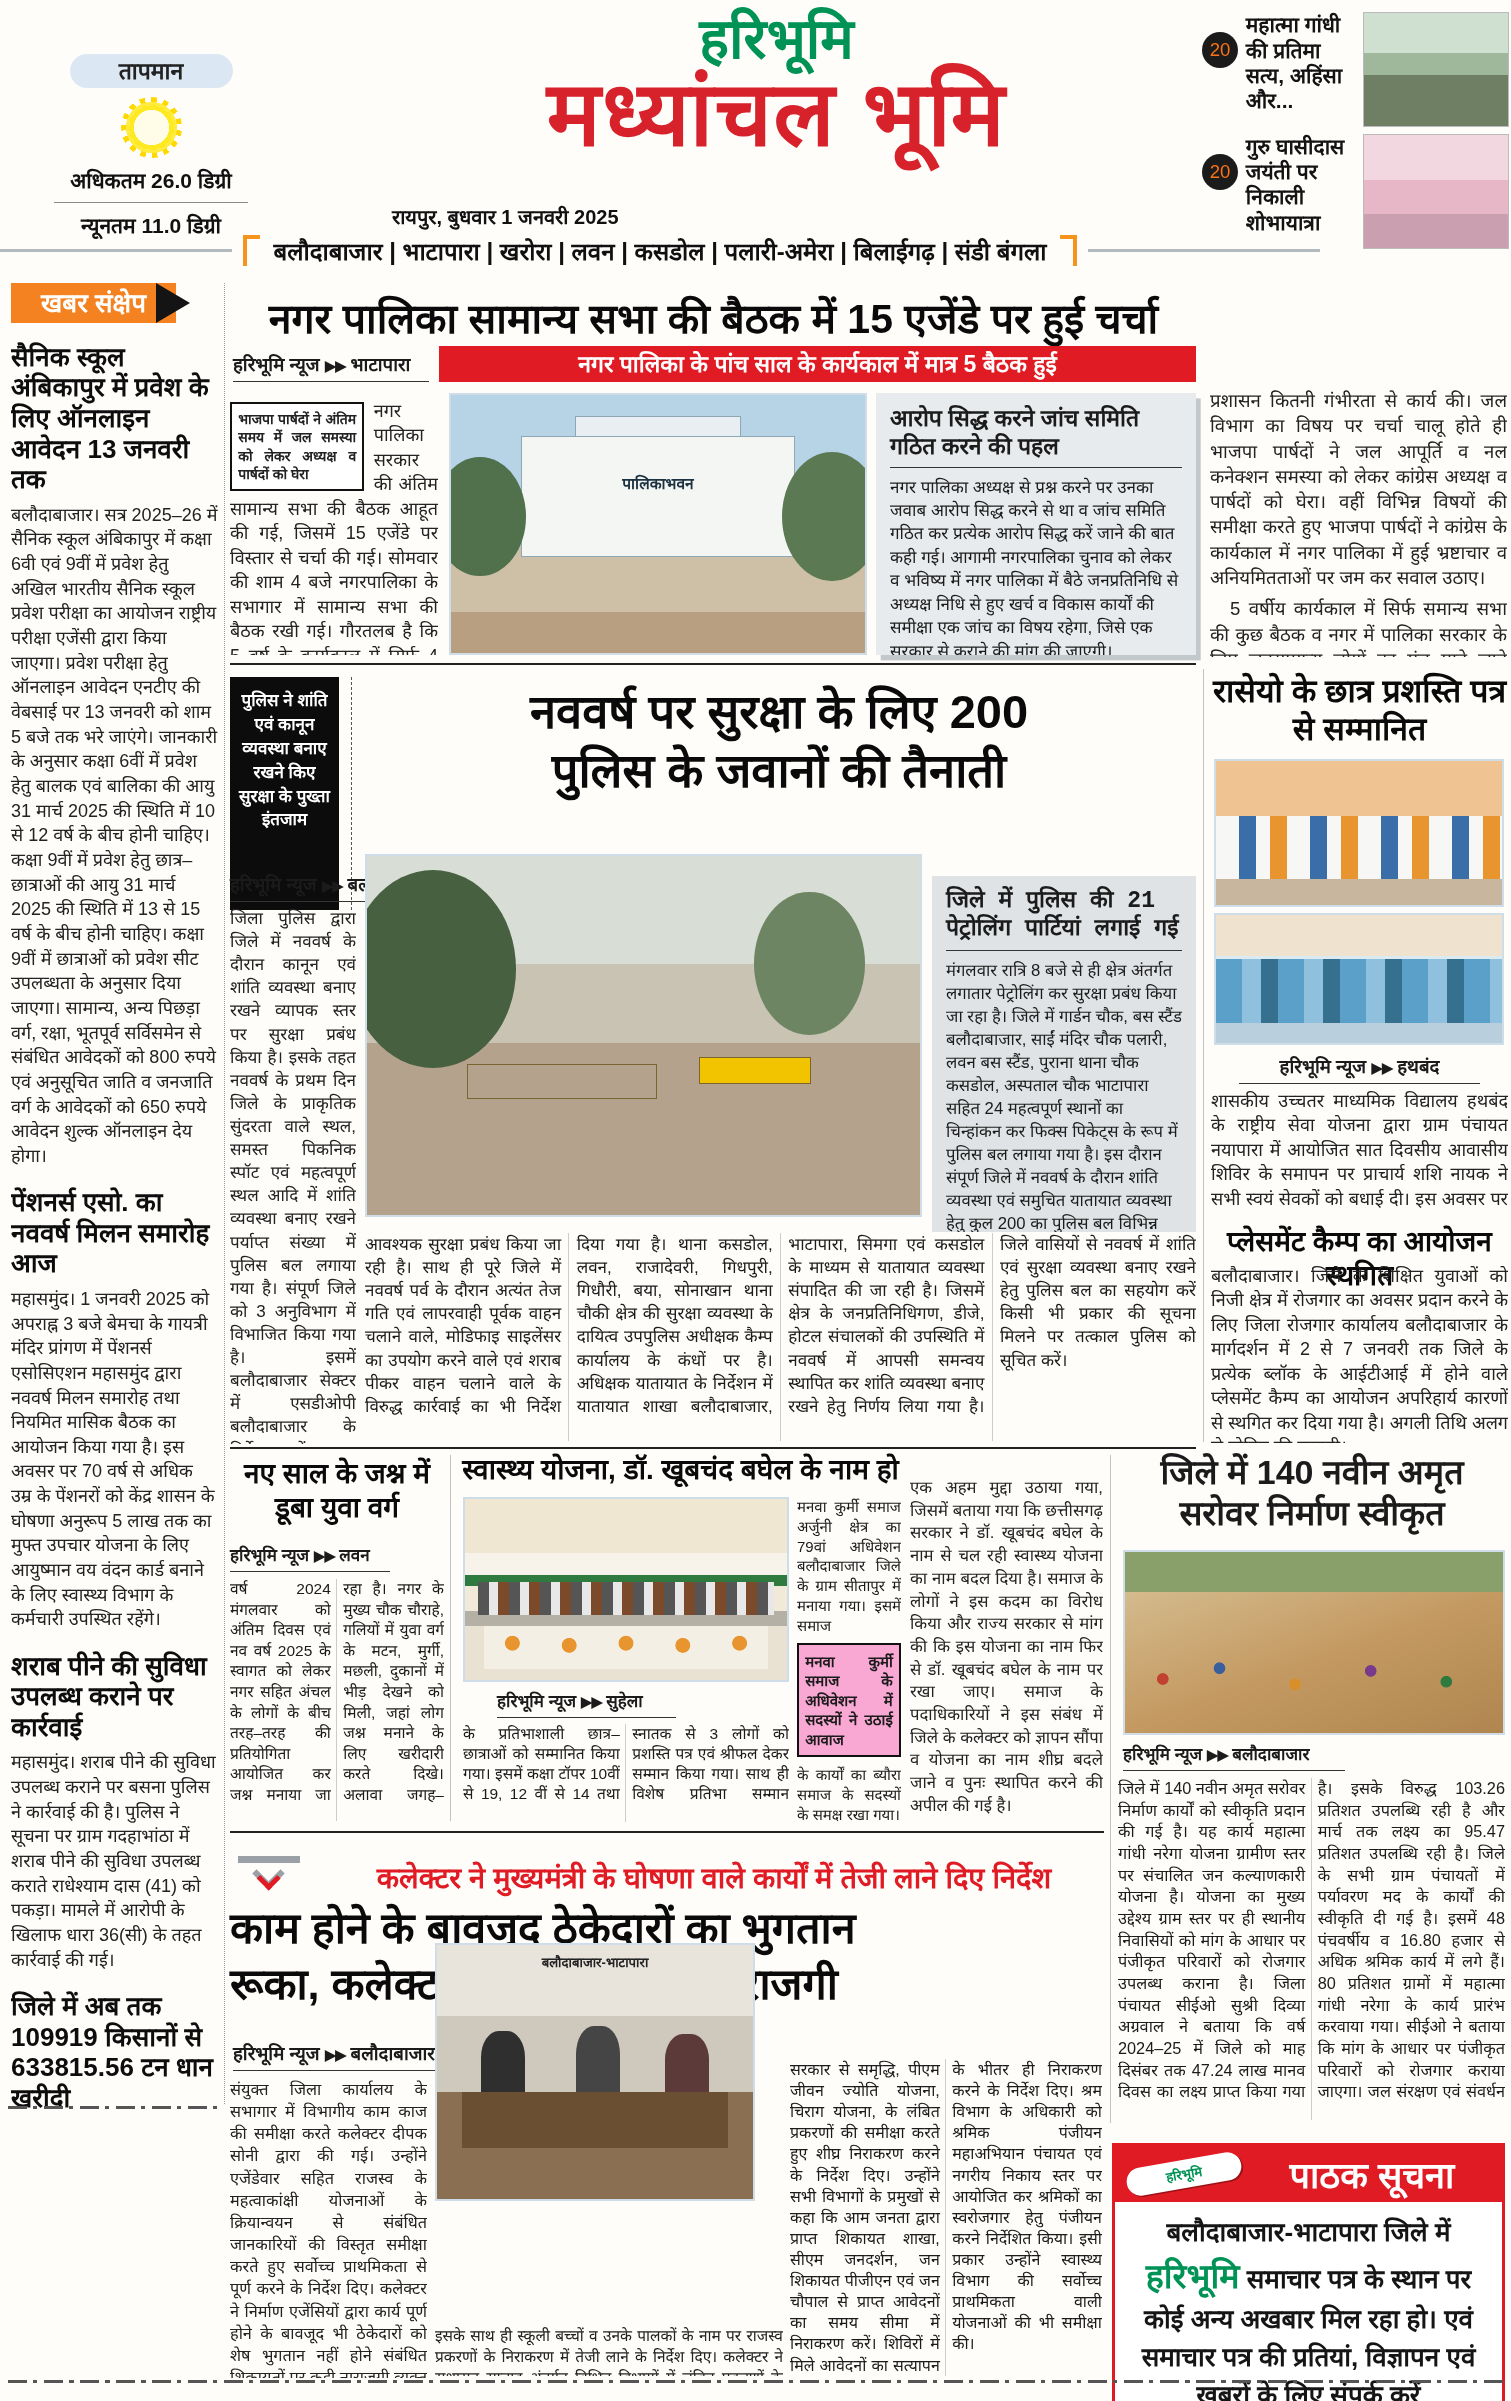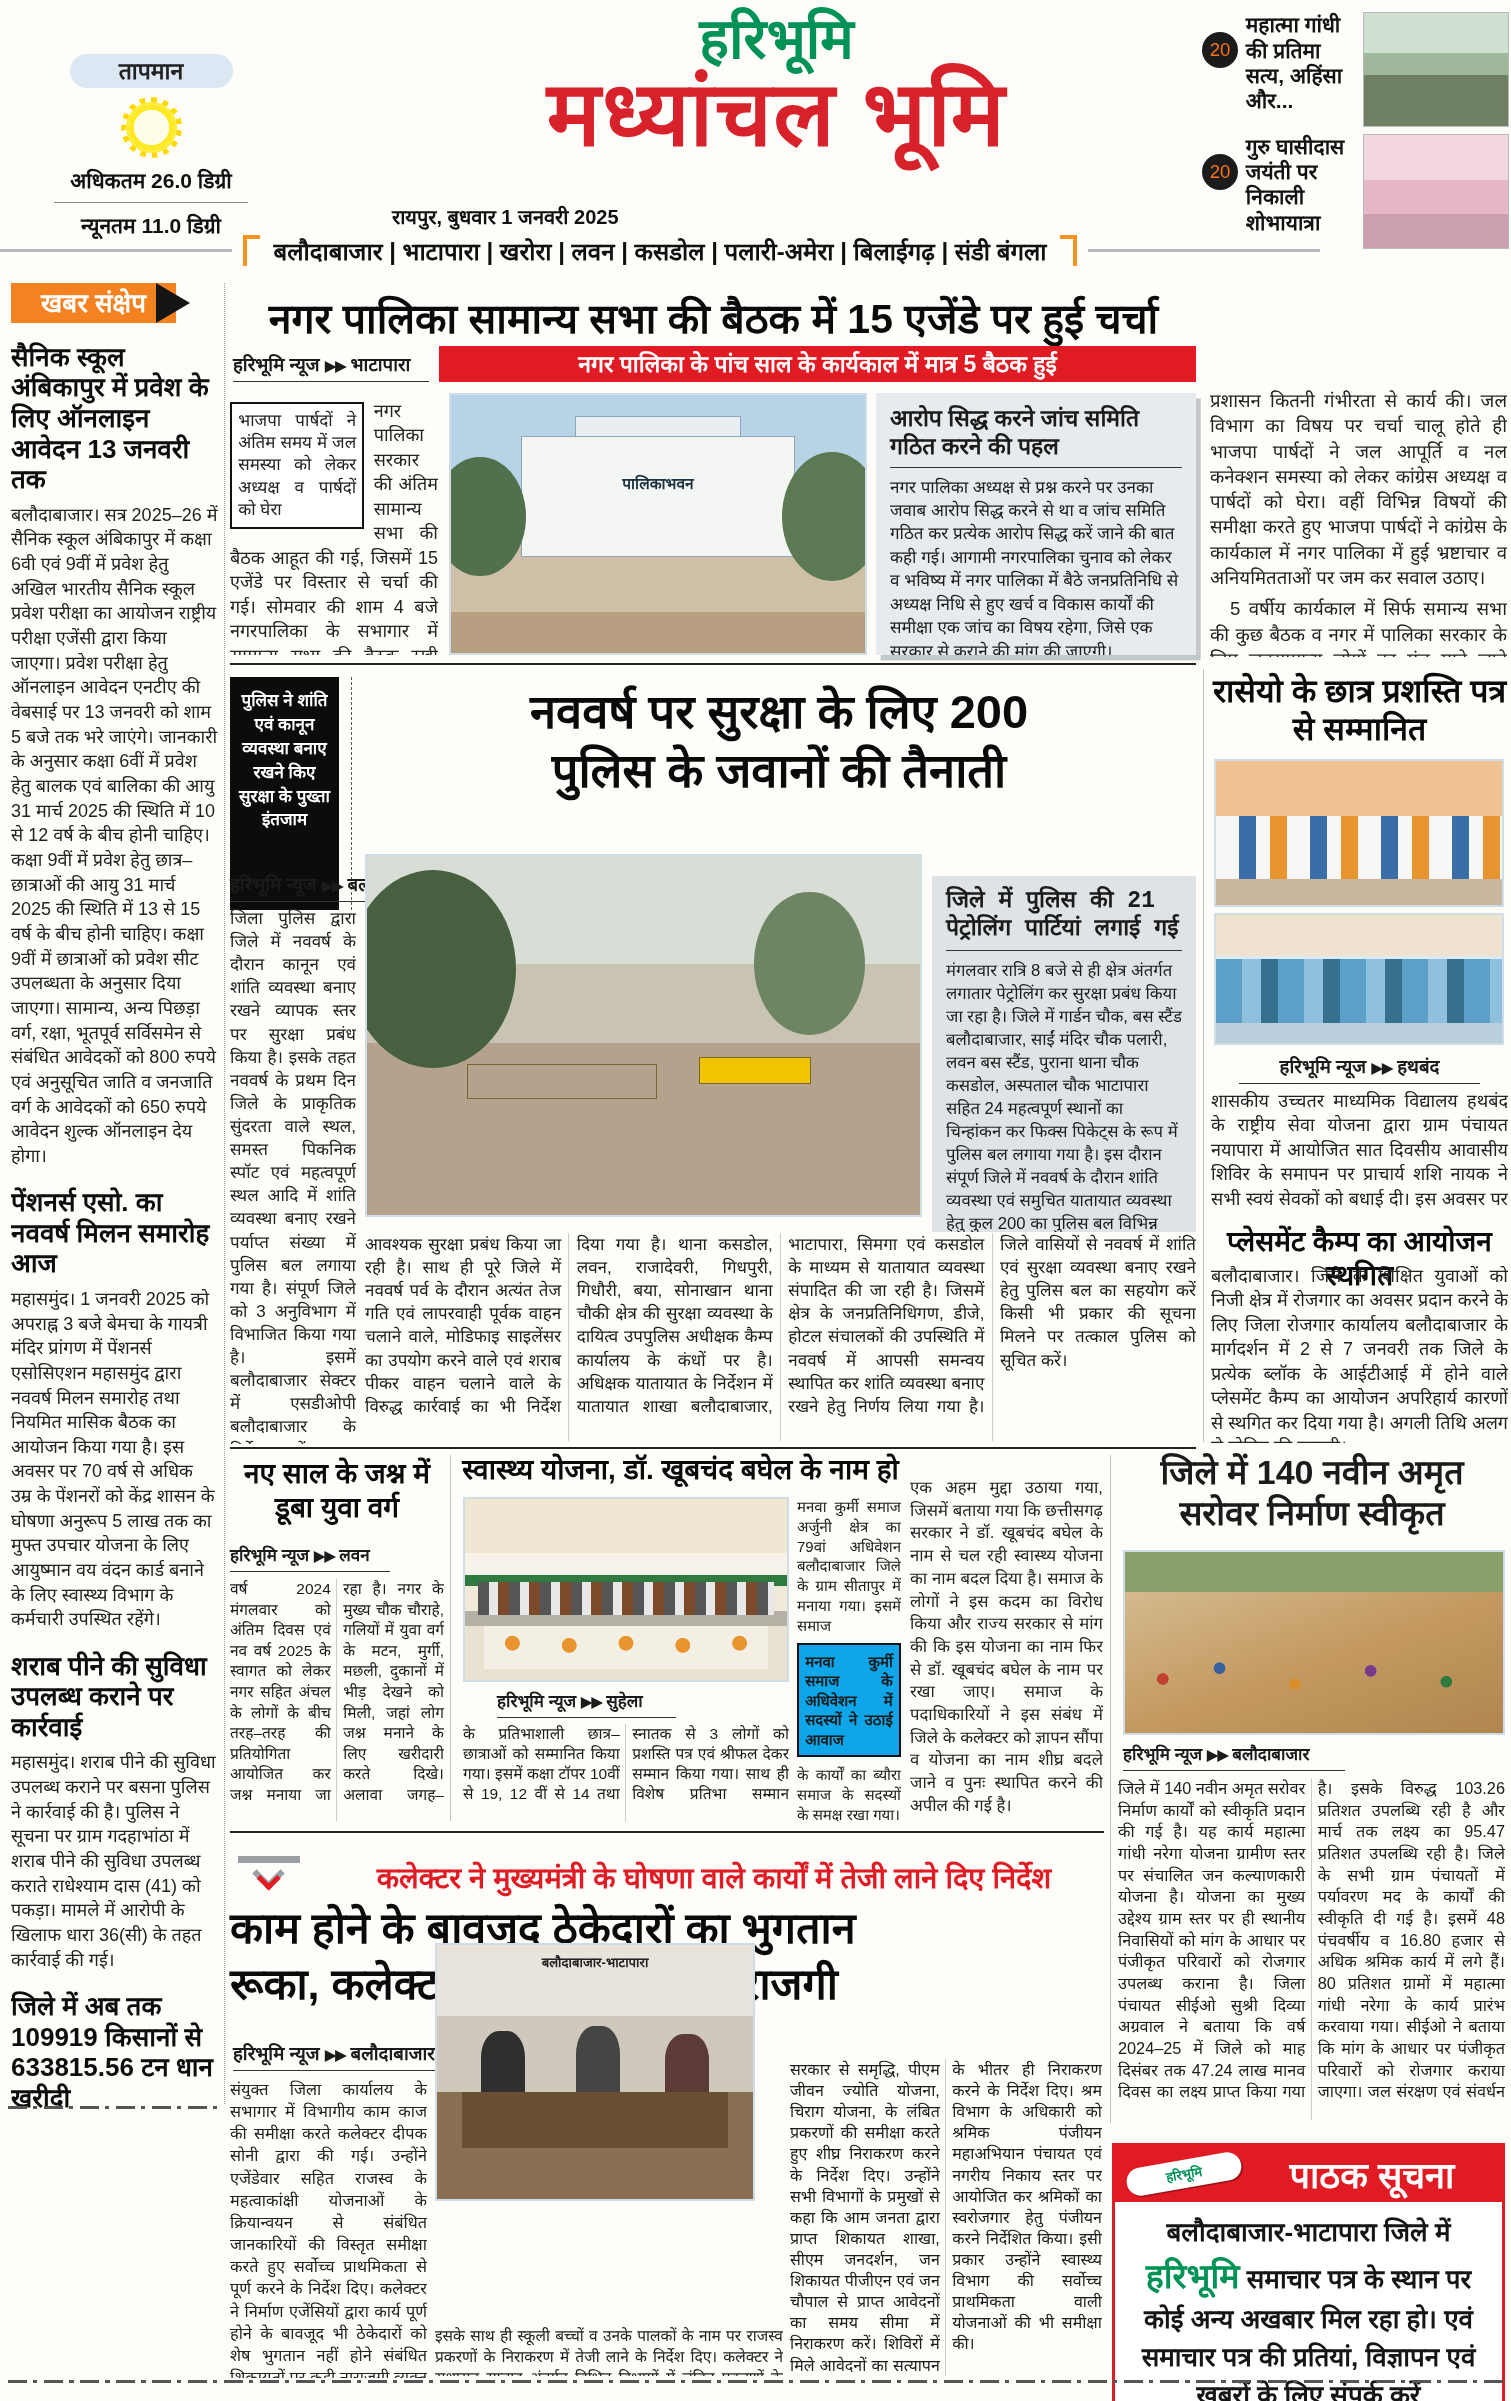--- a/index.html
+++ b/index.html
@@ -45,34 +45,34 @@
   
   .banner{position:relative;width:165px;height:40px;background:#f58220;color:#fff;font-size:26px;
           font-weight:800;text-align:center;line-height:40px;}
   .banner:after{content:"";position:absolute;right:-34px;top:0;border:20px solid transparent;border-left:34px solid #141414;}
   .sb-head{font-size:26px;font-weight:800;line-height:1.18;color:#0d0d0d;margin:18.6px 0 7.8px;}
   .sb-body{font-size:18px;line-height:1.37;color:#222;text-align:left;}
   
   .h1big{font-size:41px;font-weight:800;white-space:nowrap;color:#0a0a0a;}
   .redstrip{background:#e01b24;color:#fff;font-size:23px;font-weight:800;text-align:center;line-height:36px;}
   .inset{float:left;width:118px;border:2.3px solid #111;padding:6.2px;margin:3.1px 9.3px 4.7px 0;
-         font-size:17px;font-weight:normal;line-height:1.3;background:#fff;}
+         font-size:14px;font-weight:bold;line-height:1.3;background:#fff;}
   .graybox{background:#e8ebed;box-shadow:4.7px 5.4px 0 #c3c8cc;padding:12.4px 14px;}
   .graybox .gh{font-size:23px;font-weight:800;line-height:1.2;border-bottom:1.6px solid #333;padding-bottom:6.2px;margin-bottom:7.8px;}
   .graybox .gb{font-size:17px;line-height:1.38;}
   
   .blackbox{background:#0c0c0c;color:#fff;font-size:17px;font-weight:bold;line-height:1.4;
             padding:12.4px 7.8px;text-align:center;}
   .h2big{font-size:47px;font-weight:800;line-height:1.25;color:#0a0a0a;}
   .cols4{column-count:4;column-gap:15.5px;column-rule:0.8px solid #ccc;font-size:17px;line-height:1.36;}
   .cols2{column-count:2;column-gap:12.4px;column-rule:0.8px solid #ccc;}
   
   .h3{font-size:32px;font-weight:800;line-height:1.2;color:#0a0a0a;}
   .h4{font-size:28px;font-weight:800;line-height:1.2;color:#0a0a0a;}
-  .quotebox{border:2.3px solid #111;padding:6.2px;font-weight:bold;margin:7.8px 0;background:#0ea5e9;line-height:1.3;}
+  .quotebox{border:2.3px solid #111;padding:6.2px;font-weight:bold;margin:7.8px 0;background:#f9a8d4;line-height:1.3;}
   
   .kicker{color:#e01b24;font-size:29px;font-weight:800;white-space:nowrap;}
   .karrow{position:relative;width:62px;height:47px;}
   .karrow .bar{position:absolute;left:0;top:4.7px;width:62px;height:7px;background:#9aa0a6;}
   .karrow .ch1{position:absolute;left:18.6px;top:11px;width:17px;height:17px;border-right:6.2px solid #9aa0a6;border-bottom:6.2px solid #9aa0a6;transform:rotate(45deg);}
   .karrow .ch2{position:absolute;left:22px;top:18.6px;width:12.4px;height:12.4px;border-right:5.4px solid #e01b24;border-bottom:5.4px solid #e01b24;transform:rotate(45deg);}
   .h5{font-size:43px;font-weight:800;line-height:1.3;color:#0a0a0a;}
   
   .ph{border:2.3px solid #cfdde9;overflow:hidden;}
   .ph .lbl{position:absolute;left:0;right:0;text-align:center;font-weight:bold;color:#1c3240;}

